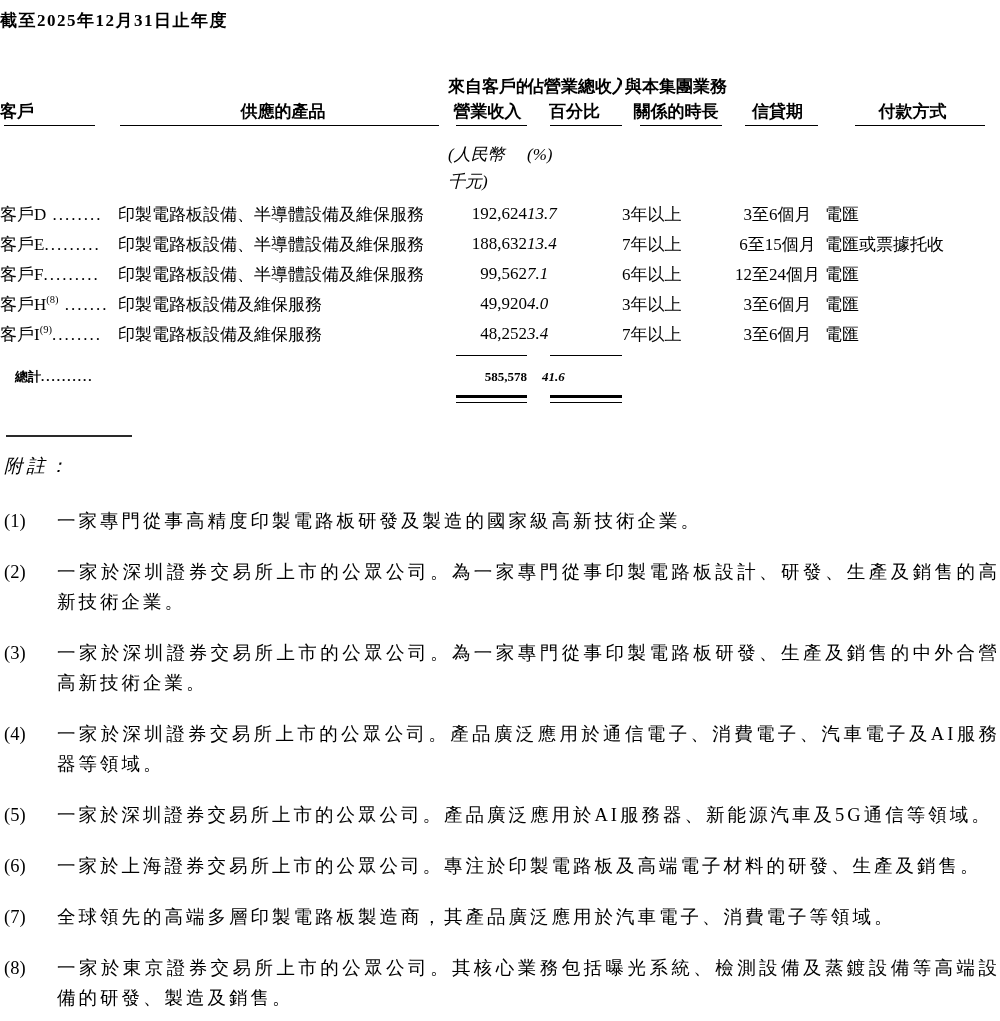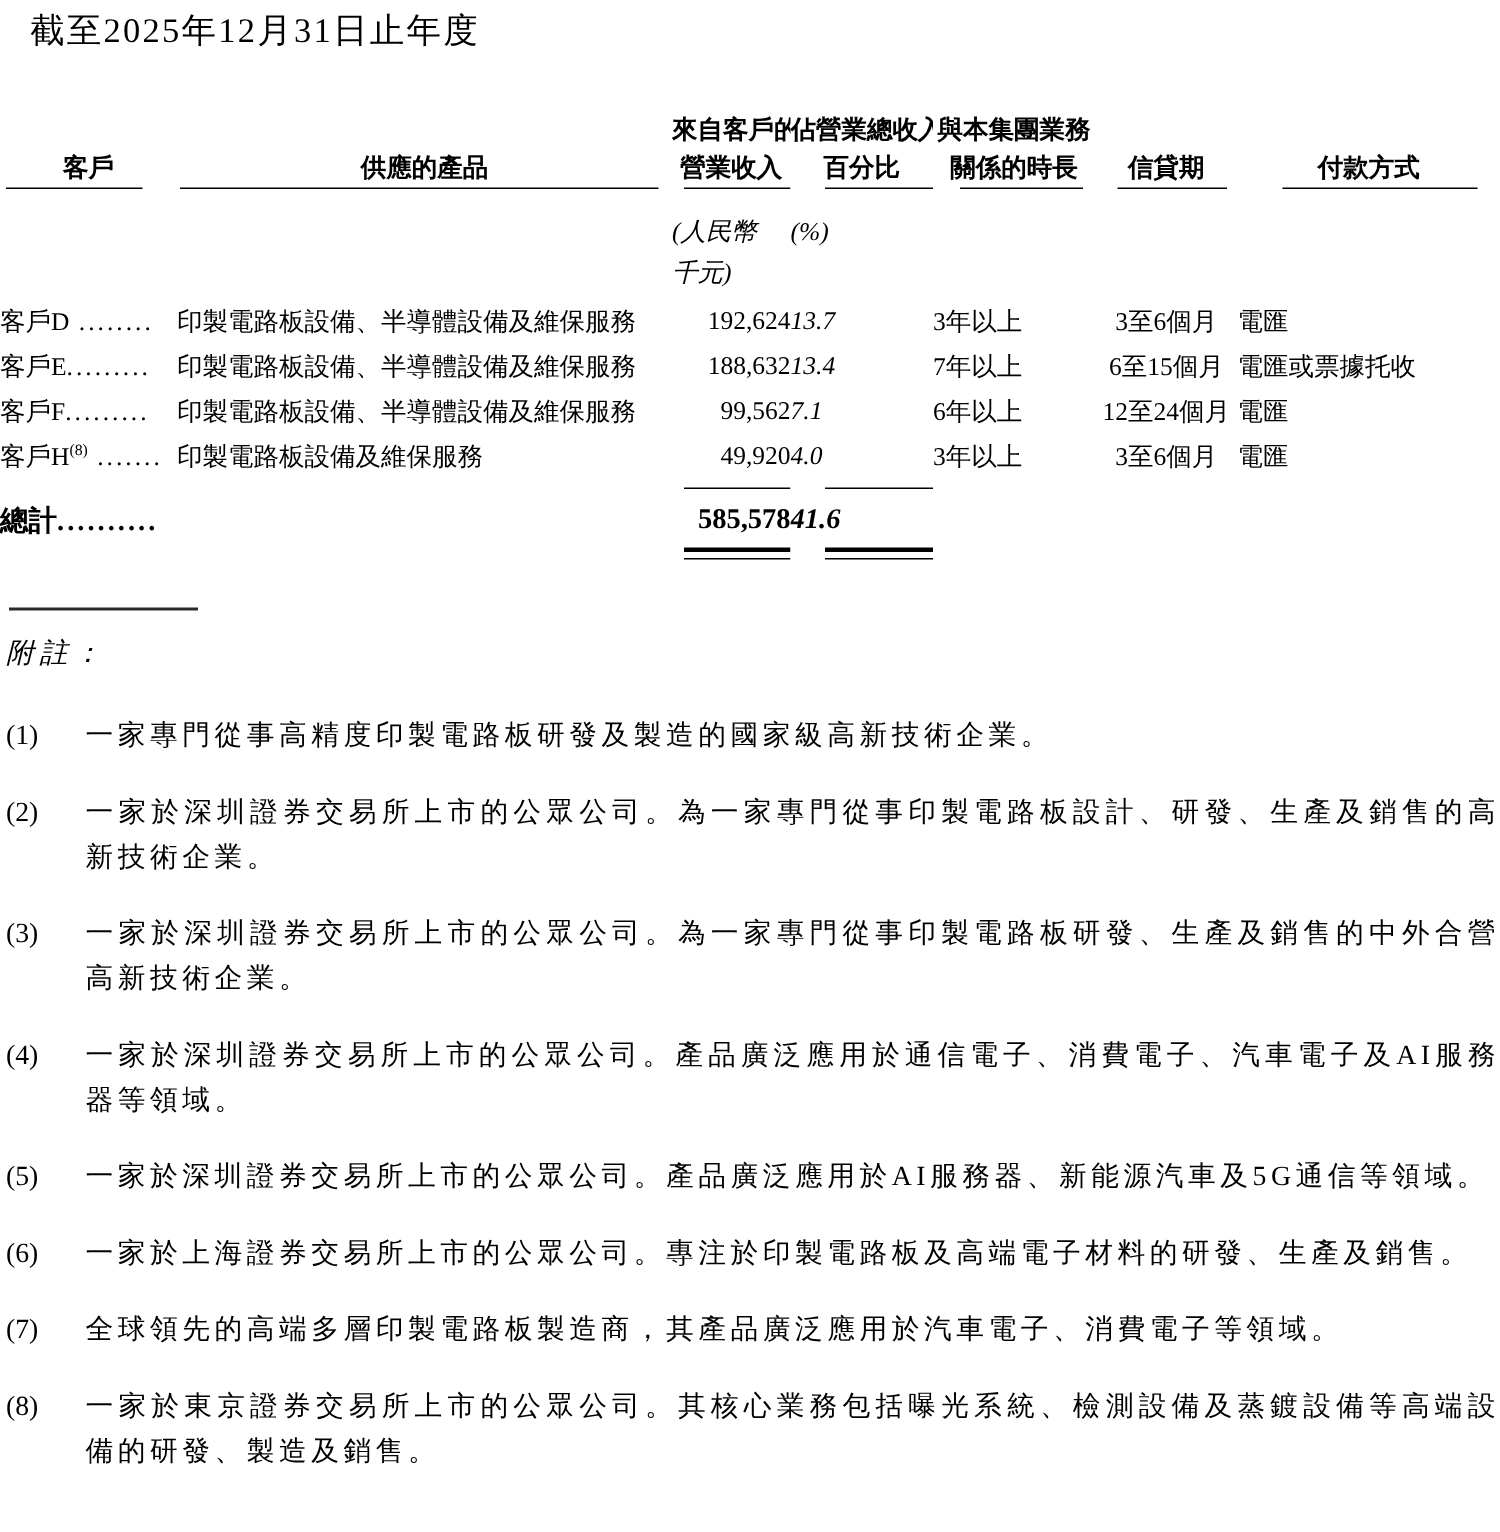--- a/index.html
+++ b/index.html
@@ -7,43 +7,43 @@
   body {
     width: 1000px;
     height: 1021px;
     color: #000;
     font-family: "Liberation Serif", "DejaVu Serif", serif;
     overflow: hidden;
   }
   .page { width: 1000px; padding-top: 6px; }
 
   h1.title {
-    font-size: 23px;
-    font-weight: normal;
+    font-size: 17px;
+    font-weight: bold;
     letter-spacing: 1.5px;
-    margin: 0 0 0 20px;
+    margin: 0 0 0 0;
     line-height: 30px;
   }
 
   table.cust {
     width: 1000px;
     border-collapse: collapse;
     table-layout: fixed;
     margin-top: 26px;
   }
   table.cust td { padding: 0; font-size: 17px; overflow: hidden; white-space: nowrap; }
 
   
   col.w1 { width: 118px; } col.w2 { width: 330px; } col.w3 { width: 79px; }
   col.w4 { width: 95px; }  col.w5 { width: 108px; } col.w6 { width: 95px; }
   col.w7 { width: 175px; }
 
   td.hdr { vertical-align: bottom; font-weight: bold; font-size: 15.5px; height: 62px; padding-bottom: 5px; }
   td.hdr div { line-height: 25px; }
-  .ha-l { text-align: center; padding-left: 4px; }
+  .ha-l { text-align: left; padding-left: 4px; }
   .ha-c { text-align: center; }
 
   tr.rulerow td { height: 9px; vertical-align: top; }
   .rule { border-top: 1.6px solid #000; height: 0; margin-top: 1px; }
   .r1 { margin-left: 4px;  margin-right: 23px; }
   .r2 { margin-left: 2px;  margin-right: 9px; }
   .r3 { margin-left: 8px;  margin-right: 0; }
   .r4 { margin-left: 23px; margin-right: 0; }
   .r5 { margin-left: 18px; margin-right: 8px; }
   .r6 { margin-left: 15px; margin-right: 7px; }
@@ -60,21 +60,21 @@
   td.c5 { text-align: left; padding-left: 8px; }
   td.c6 { text-align: center; }
   td.c7 { text-align: left; padding-left: 30px; }
 
   .leader { letter-spacing: 2px; }
   sup.noteref { font-size: 10.5px; vertical-align: super; line-height: 0; }
 
   tr.sumrule td { height: 12px; vertical-align: middle; }
   .thinline { border-top: 1.2px solid #000; height: 0; }
 
-  tr.totalrow td { height: 32px; vertical-align: middle; font-weight: bold; font-size: 19px; }
+  tr.totalrow td { height: 32px; vertical-align: middle; font-weight: bold; font-size: 13px; padding-left: 15px; }
 
   tr.dblrow td { height: 16px; vertical-align: top; }
   .dbl { border-top: 3.5px solid #000; border-bottom: 1.6px solid #000; height: 8px; margin-top: 2px; }
 
   .notes-sep {
     width: 126px;
     border-top: 2px solid #2a2a2a;
     margin: 26px 0 0 6px;
   }
   .notes-head {
@@ -213,20 +213,29 @@
     <tr class="datarow">
       <td class="c1"><span>客戶H</span><sup class="noteref">(8)</sup><span class="leader"> .......</span></td>
       <td class="c2">印製電路板設備及維保服務</td>
       <td class="c3">49,920</td>
       <td class="c4">4.0</td>
       <td class="c5">3年以上</td>
       <td class="c6">3至6個月</td>
       <td class="c7">電匯</td>
     </tr>
 
+    <tr class="datarow">
+      <td class="c1"><span>客戶I</span><sup class="noteref">(9)</sup><span class="leader">........</span></td>
+      <td class="c2">印製電路板設備及維保服務</td>
+      <td class="c3">48,252</td>
+      <td class="c4">3.4</td>
+      <td class="c5">7年以上</td>
+      <td class="c6">3至6個月</td>
+      <td class="c7">電匯</td>
+    </tr>
 
     <tr class="sumrule">
       <td></td>
           <td></td>
       <td>
             <div class="thinline r3"></div>
           </td>
       <td>
             <div class="thinline r4"></div>
           </td>

